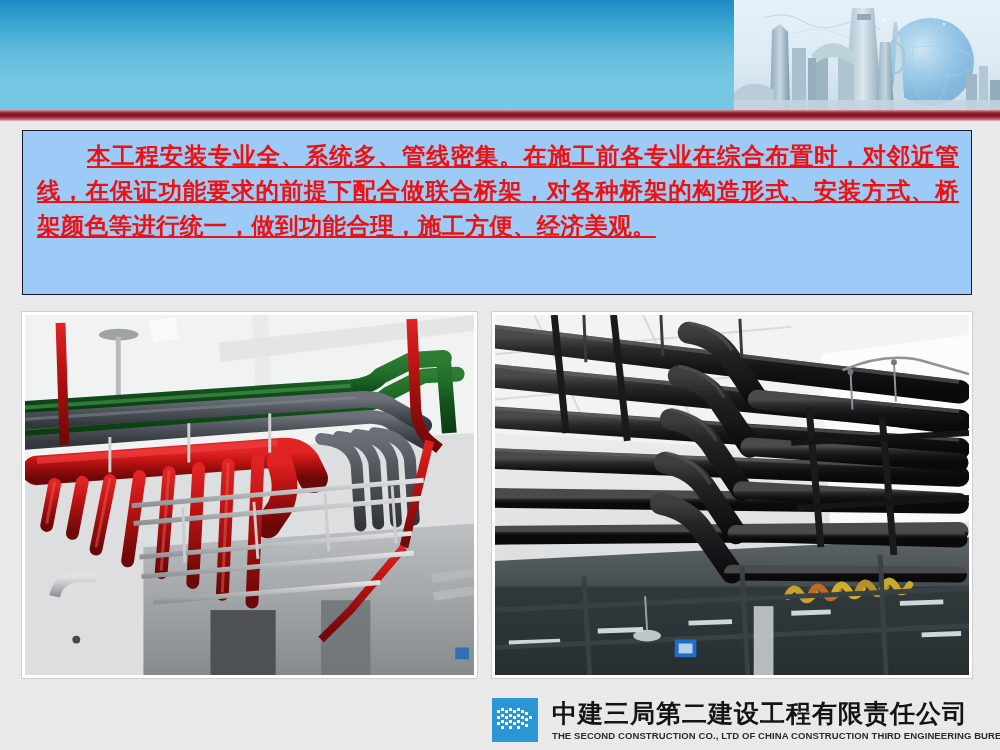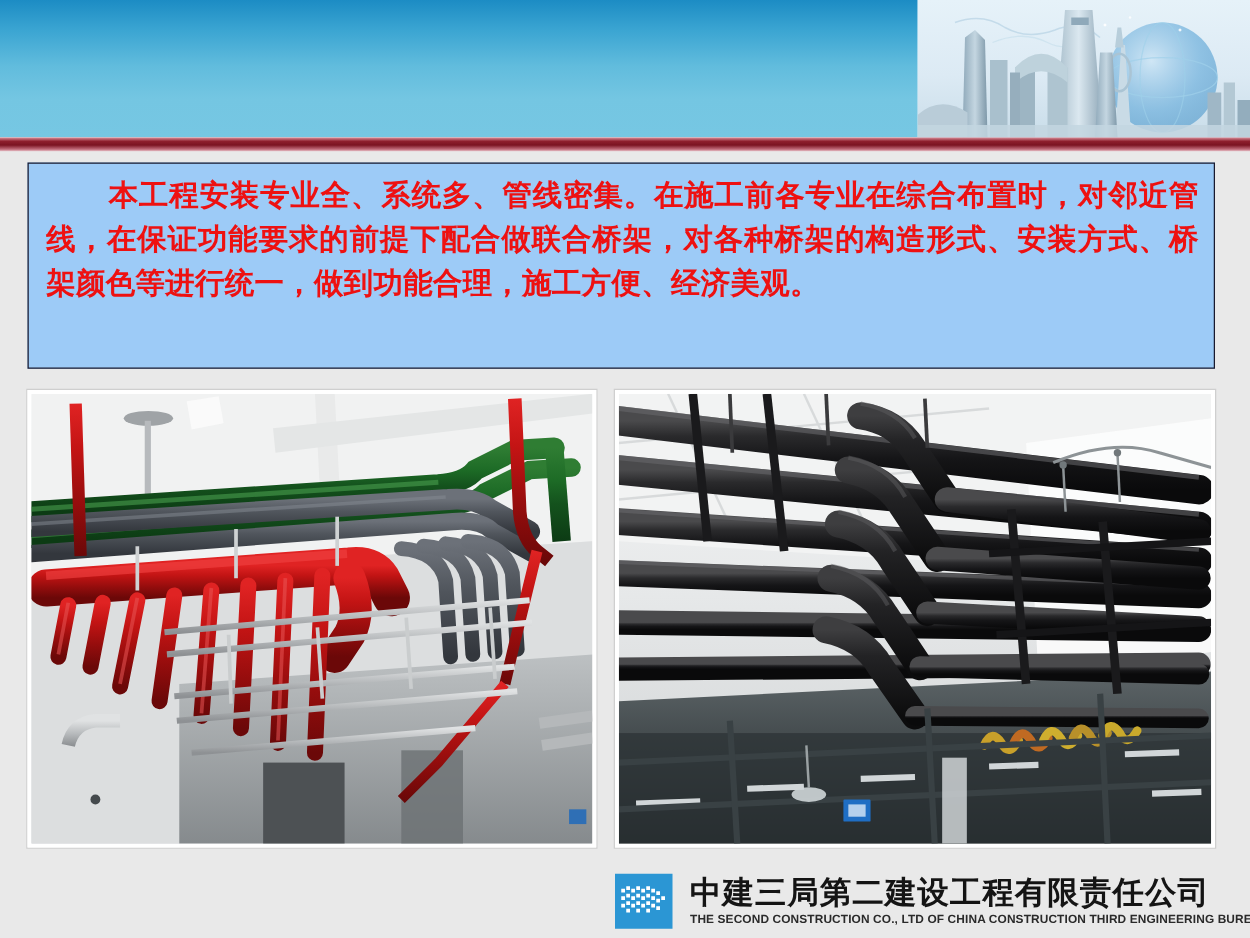--- a/index.html
+++ b/index.html
@@ -54,38 +54,39 @@
     padding:8px 12px 0 14px;
     color:#ee1111;
     font-family:"DejaVu Sans","Liberation Sans",sans-serif;
     font-weight:700;
     font-size:23.5px;
     line-height:35px;
     letter-spacing:.3px;
     text-indent:50px;
     text-align:justify;
     text-align-last:left;
+    text-decoration:underline;
   }
 
   
   .photo {
     position:absolute; top:312px; height:366px;
     background:#fff;
     border:3px solid #ffffff;
     box-shadow:0 0 0 1px #cfcfcf;
     overflow:hidden;
   }
   .photo-left  { left:22px;  width:455px; }
   .photo-right { left:492px; width:480px; }
   .photo svg { display:block; width:100%; height:100%; }
 
   
   .footer {
     position:absolute; left:492px; top:698px; width:495px; height:46px;
-    display:flex; align-items:center;
+    display:flex; 
   }
   .logo-mark {
     width:46px; height:44px; background:#2b96d4;
     display:flex; align-items:center; justify-content:center;
     flex:0 0 auto;
   }
   .logo-mark svg { display:block; }
   .footer-texts {
     margin-left:14px; display:flex; flex-direction:column; justify-content:center;
   }

